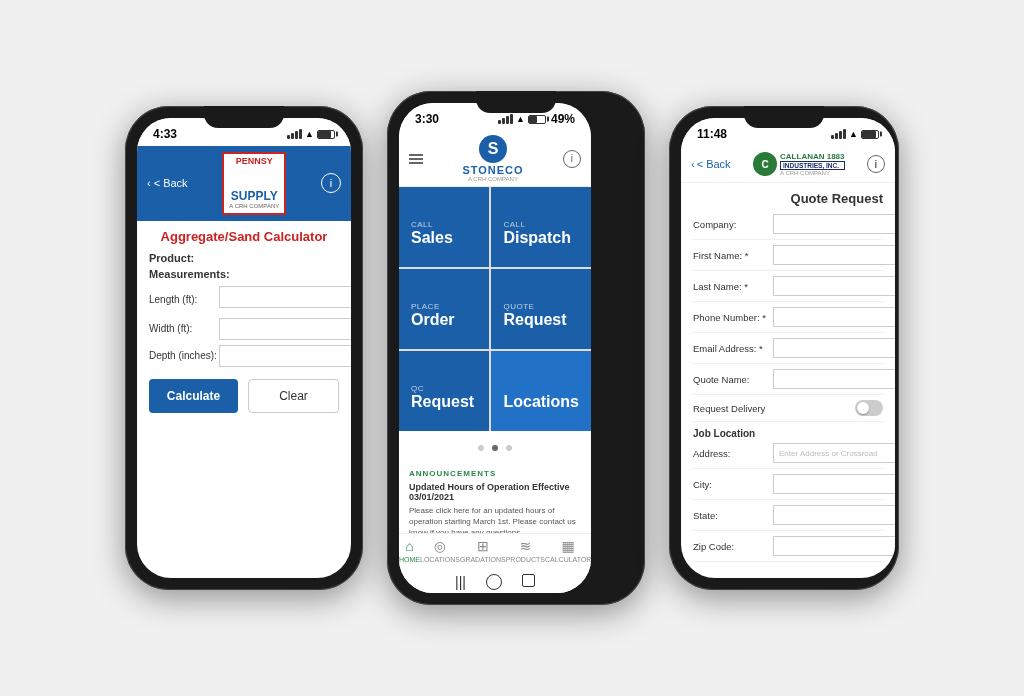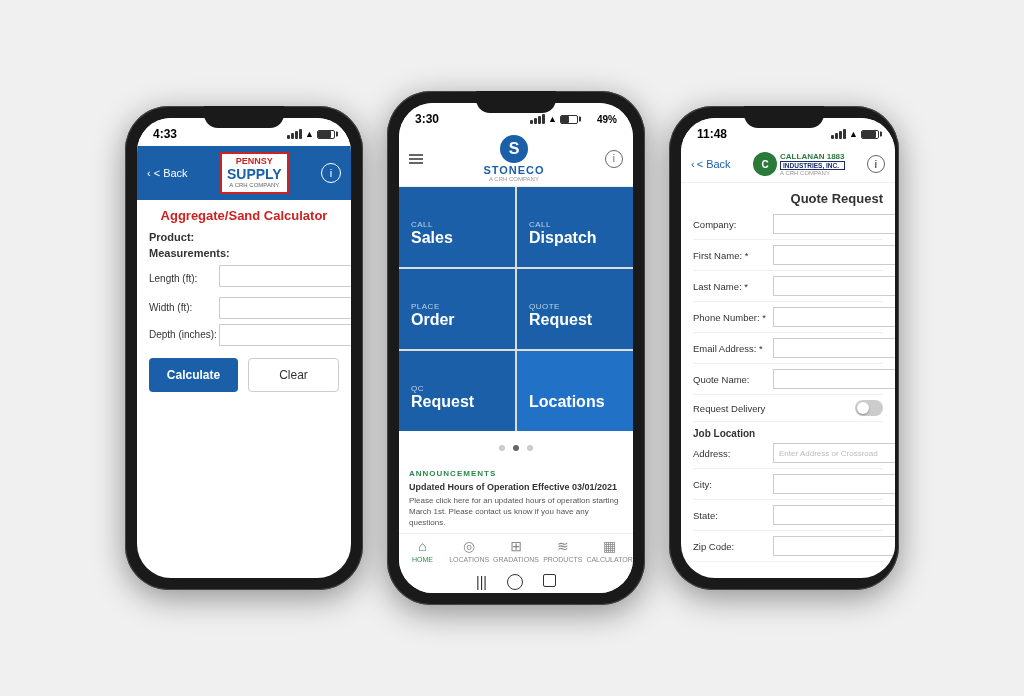--- a/index.html
+++ b/index.html
@@ -30,21 +30,21 @@
     }
     .phone-inner {
       background: #fff;
       border-radius: 34px;
       overflow: hidden;
       position: relative;
     }
     .phone-left { width: 238px; }
     .phone-left .phone-inner { width: 214px; height: 460px; }
     .phone-center { width: 258px; }
-    .phone-center .phone-inner { width: 234px; height: 490px; }
+    .phone-center .phone-inner { width: 192px; height: 490px; }
     .phone-right { width: 230px; }
     .phone-right .phone-inner { width: 214px; height: 460px; }
 
     
     .notch {
       position: absolute;
       top: 0;
       left: 50%;
       transform: translateX(-50%);
       width: 80px;
@@ -90,21 +90,21 @@
     }
     .p1-back { color: #fff; font-size: 11px; display: flex; align-items: center; gap: 3px; }
     .p1-logo-box {
       background: #fff;
       border: 2px solid #cc2222;
       padding: 3px 5px;
       text-align: center;
       line-height: 1.1;
     }
     .p1-logo-box .pennsy { color: #cc2222; font-size: 9px; font-weight: 900; }
-    .p1-logo-box .supply { color: #1a5fa8; font-size: 14px; font-weight: 900; }
+    .p1-logo-box .supply { color: #1a5fa8; font-size: 12px; font-weight: 900; margin-top: 23px; }
     .p1-logo-box .crh { color: #666; font-size: 6px; }
     .p1-info-btn {
       color: #fff; font-size: 14px;
       width: 20px; height: 20px;
       border: 1.5px solid #fff;
       border-radius: 50%;
       display: flex; align-items: center; justify-content: center;
       font-size: 11px;
     }
     .p1-content { padding: 8px 12px; }
@@ -319,21 +319,21 @@
           <div style="display:flex;gap:1px;align-items:flex-end;">
             <div class="signal-bar" style="height:4px;"></div>
             <div class="signal-bar" style="height:6px;"></div>
             <div class="signal-bar" style="height:8px;"></div>
             <div class="signal-bar" style="height:10px;"></div>
           </div>
           <span class="wifi-icon">▲</span>
           <div class="battery-icon">
             <div class="battery-fill" style="width:49%;"></div>
           </div>
-          <span style="font-size:10px;margin-left:16px;">49%</span>
+          <span style="font-size:12px;margin-left:2px;">49%</span>
         </div>
       </div>
 
       <div class="p2-header">
         <div class="p2-menu">
           <span></span>
           <span></span>
           <span></span>
         </div>
         <div class="p2-logo-center">

